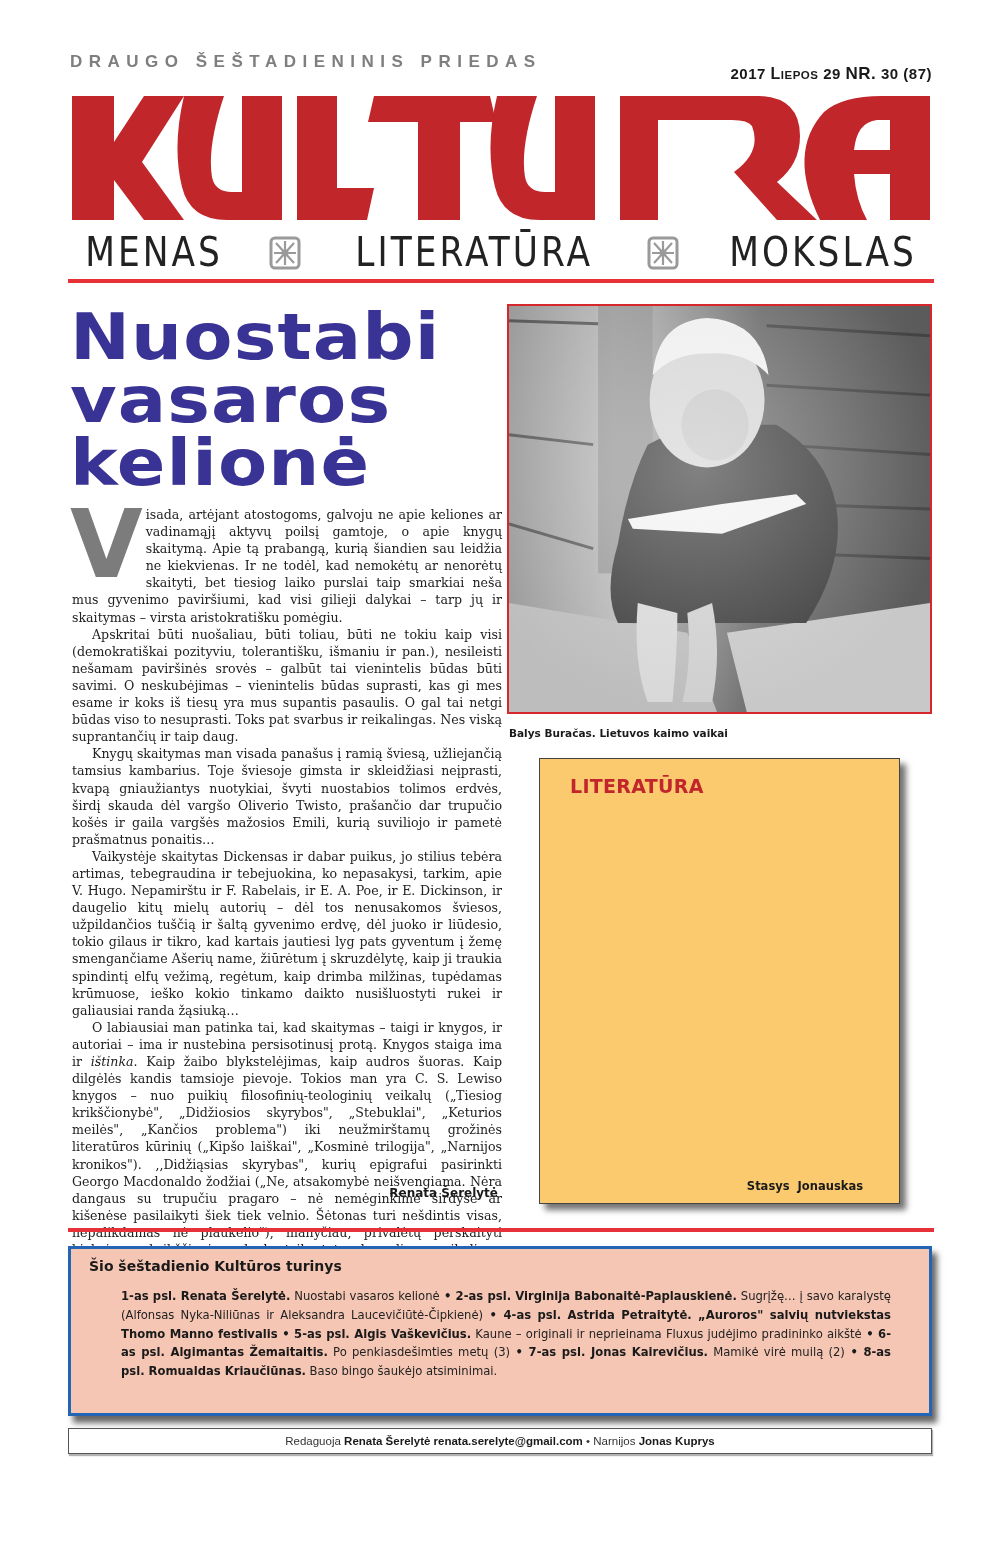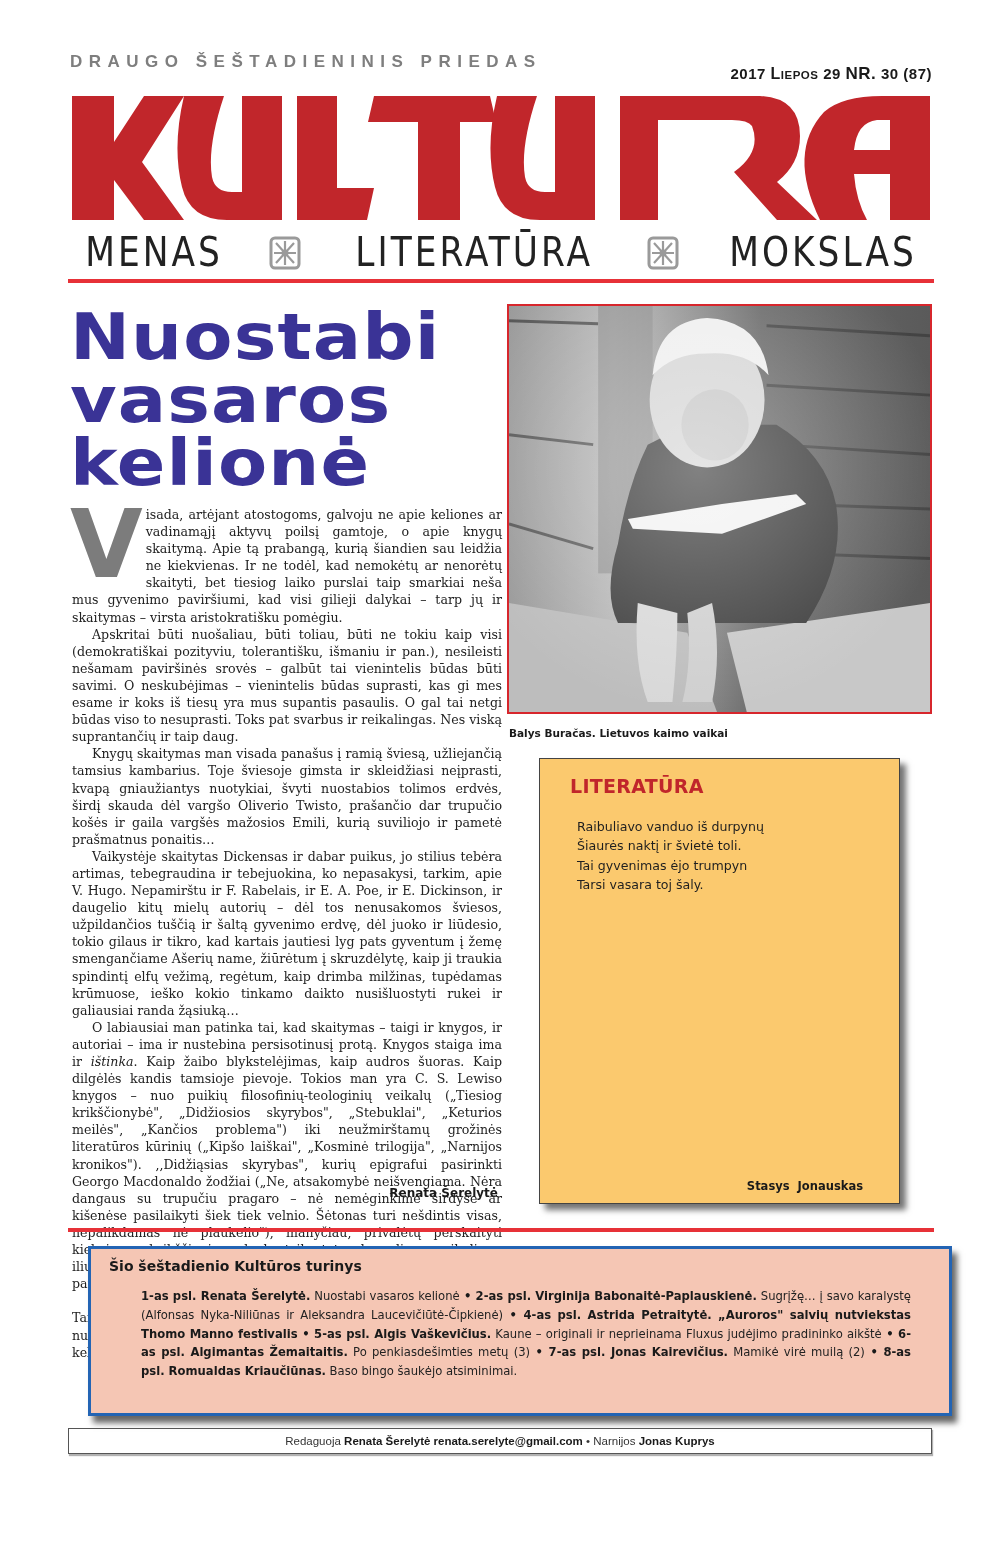--- a/index.html
+++ b/index.html
@@ -28,21 +28,21 @@
   .photo { position: absolute; left: 507px; top: 304px; width: 425px; height: 410px; border: 2px solid #d7262c; box-sizing: border-box; overflow: hidden; }
   .photo svg { width: 100%; height: 100%; display: block; }
   .caption { position: absolute; left: 509px; top: 727px; font-family: "DejaVu Sans", sans-serif; font-weight: bold; font-size: 10.5px; color: #1a1a1a; }
 
   .poem-box { position: absolute; left: 539px; top: 758px; width: 361px; height: 446px; background: #fbc96e; border: 1.5px solid #444; box-sizing: border-box; box-shadow: 6px 6px 6px rgba(0,0,0,0.55); }
   .poem-title { position: absolute; left: 30px; top: 16px; font-family: "DejaVu Sans", sans-serif; font-weight: bold; font-size: 19px; color: #c0262b; letter-spacing: 0.3px; }
   .poem { position: absolute; left: 37px; top: 58px; font-family: "DejaVu Sans", sans-serif; font-size: 12.6px; line-height: 19.3px; color: #1f1f1f; }
   .stanza { margin-bottom: 19.3px; }
   .poem-author { position: absolute; right: 36px; bottom: 10px; font-family: "DejaVu Sans", sans-serif; font-weight: bold; font-size: 11.5px; color: #1a1a1a; word-spacing: 4px; }
 
-  .contents-box { position: absolute; left: 68px; top: 1246px; width: 864px; height: 170px; background: #f5c6b4; border: 3px solid #2364b4; box-sizing: border-box; box-shadow: 5px 7px 6px rgba(0,0,0,0.6); margin-left: 20px; }
+  .contents-box { position: absolute; left: 68px; top: 1246px; width: 864px; height: 170px; background: #f5c6b4; border: 3px solid #2364b4; box-sizing: border-box; box-shadow: 5px 7px 6px rgba(0,0,0,0.6); }
   .contents-title { position: absolute; left: 18px; top: 9px; font-family: "DejaVu Sans", sans-serif; font-weight: bold; font-size: 14px; color: #1a1a1a; }
   .contents-body { position: absolute; left: 50px; top: 38px; width: 770px; font-family: "DejaVu Sans", sans-serif; font-size: 11.6px; line-height: 18.8px; text-align: justify; color: #222; }
   .contents-body b { color: #1a1a1a; }
   .farewell { position: absolute; left: 0; right: 0; top: 130px; text-align: center; font-family: "DejaVu Sans", sans-serif; font-size: 19px; color: #1d1d1d; letter-spacing: 0.5px; }
 
   .footer { position: absolute; left: 68px; top: 1428px; width: 864px; height: 26px; border: 1px solid #555; box-sizing: border-box; box-shadow: 1px 2px 1px rgba(0,0,0,0.3); text-align: center; font-family: "Liberation Sans", sans-serif; font-size: 11.5px; line-height: 24px; color: #333; }
   .footer b { color: #1a1a1a; }
 </style>
 </head>
 <body>
@@ -157,26 +157,20 @@
     <path d="M130,300 Q125,360 140,400 L165,400 Q170,350 170,310 Z" fill="#d8d8d8"></path>
     <path d="M180,310 Q185,360 175,400 L205,400 Q215,350 205,300 Z" fill="#cfcfcf"></path>
     <rect width="425" height="410" fill="url(#light)"></rect>
   </svg>
 </div>
 <div class="caption">Balys  Buračas. Lietuvos kaimo vaikai</div>
 
 <div class="poem-box">
   <div class="poem-title">LITERATŪRA</div>
   <div class="poem" id="poem-text">
-      <div class="stanza">
-        <div>Raibuliavo vanduo iš durpynų</div>
-        <div>Šiaurės naktį ir švietė toli.</div>
-        <div>Tai gyvenimas ėjo trumpyn</div>
-        <div>Tarsi vasara toj šaly.</div>
-      </div>
     </div>
   <div class="poem-author">Stasys  Jonauskas</div>
 </div>
 
 <div class="redline" style="top:1228px"></div>
 
 <div class="contents-box">
   <div class="contents-title">Šio šeštadienio Kultūros turinys</div>
   <div class="contents-body" id="contents-body"><span><b>1-as psl. Renata Šerelytė.</b> Nuostabi vasaros kelionė</span><b> • </b><span><b>2-as psl. Virginija Babonaitė-Paplauskienė.</b> Sugrįžę… į savo karalystę (Alfonsas Nyka-Niliūnas ir Aleksandra Laucevičiūtė-Čipkienė)</span><b> • </b><span><b>4-as psl. Astrida Petraitytė. „Auroros" salvių nutviekstas Thomo Manno festivalis</b></span><b> • </b><span><b>5-as psl. Algis Vaškevičius.</b> Kaune – originali ir neprieinama Fluxus judėjimo pradininko aikštė</span><b> • </b><span><b>6-as psl. Algimantas Žemaitaitis.</b> Po penkiasdešimties metų (3)</span><b> • </b><span><b>7-as psl. Jonas Kairevičius.</b> Mamikė virė muilą (2)</span><b> • </b><span><b>8-as psl. Romualdas  Kriaučiūnas.</b> Baso bingo šaukėjo atsiminimai.</span></div>
 </div>

